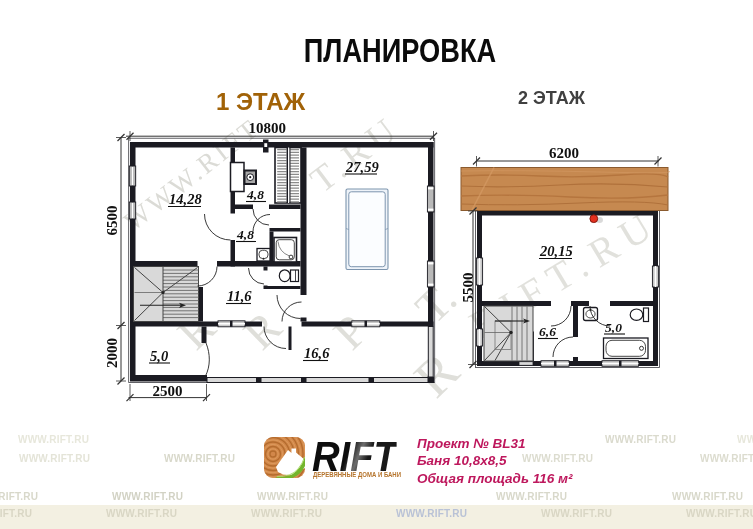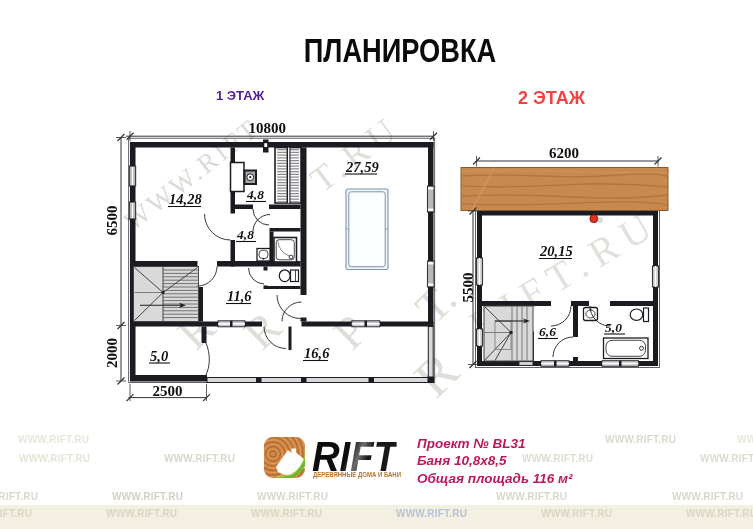--- a/index.html
+++ b/index.html
@@ -5,23 +5,23 @@
 html,body{margin:0;padding:0}
 body{width:753px;height:529px;background:#fff;font-family:"Liberation Sans",sans-serif;position:relative;overflow:hidden}
 .abs{position:absolute}
 .wm{position:absolute;font:bold 10px "Liberation Sans",sans-serif;letter-spacing:.2px;white-space:nowrap}
 </style>
 </head>
 <body>
 
 <div class="abs" style="left:46px;top:32.5px;width:706px;text-align:center;font-weight:bold;font-size:32.5px;color:#0b0b0b;transform:scaleX(0.838);transform-origin:359px 0">ПЛАНИРОВКА</div>
 
-<div class="abs" style="left:216px;top:88px;font-weight:bold;font-size:13px;color:#4c1d95">1 ЭТАЖ</div>
-
-<div class="abs" style="left:518px;top:88px;font-weight:bold;font-size:18px;color:#ef4444">2 ЭТАЖ</div>
+<div class="abs" style="left:216px;top:88px;font-weight:bold;font-size:24px;color:#a16207">1 ЭТАЖ</div>
+
+<div class="abs" style="left:518px;top:88px;font-weight:bold;font-size:18px;color:#404040">2 ЭТАЖ</div>
 
 <svg class="abs" style="left:0;top:0" width="753" height="529" viewBox="0 0 753 529">
 
 <text transform="translate(133,232) rotate(-38)" font-family="Liberation Serif,serif" font-size="27" letter-spacing="3" fill="#c9c9c1" opacity="0.65">WWW.RIFT</text>
 
 <text transform="translate(322,194) rotate(-37)" font-family="Liberation Serif,serif" font-size="36" letter-spacing="6" fill="#cacac2" opacity="0.6">Т.RU</text>
 
 <text transform="translate(352,352) rotate(-44)" font-family="Liberation Serif,serif" font-size="46" fill="#cacac2" opacity="0.6">Р</text>
 
 <text transform="translate(196,352) rotate(-44)" font-family="Liberation Serif,serif" font-size="46" fill="#cacac2" opacity="0.6">R</text>

